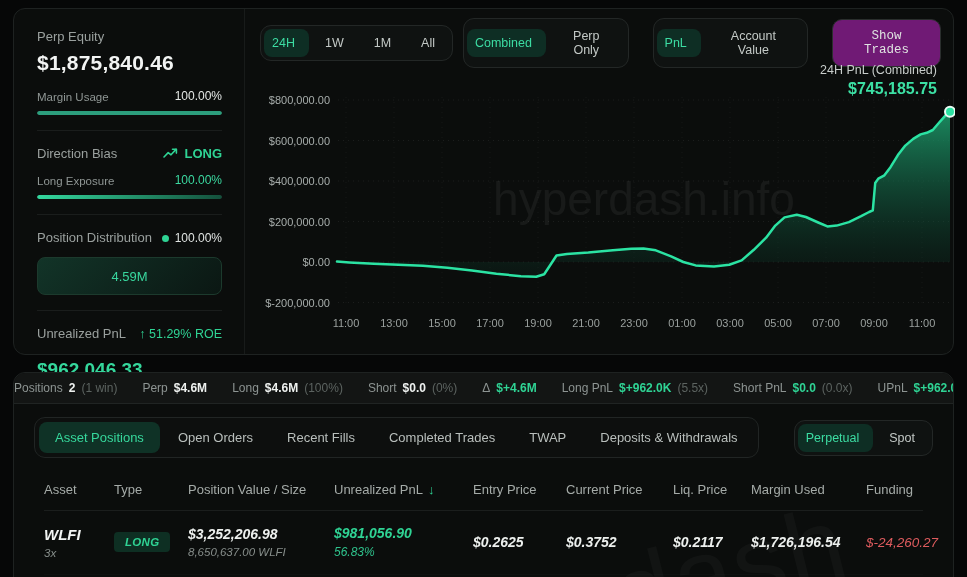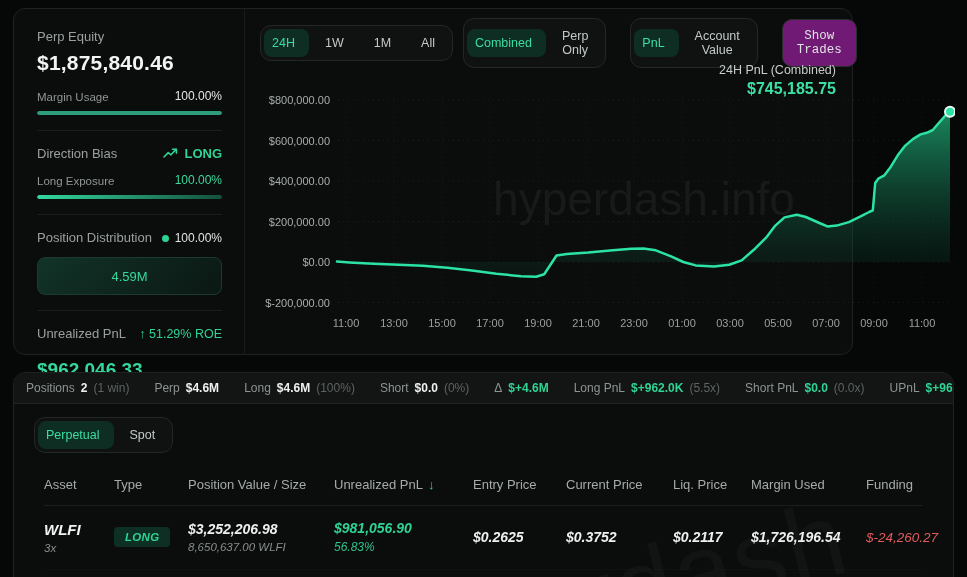--- a/index.html
+++ b/index.html
@@ -6,21 +6,21 @@
   html,body { background:#060707; }
   .page {
     position:relative; width:967px; height:577px; overflow:hidden;
     background:#060707; font-family:"Liberation Sans", sans-serif;
     color:#e8ebe9;
   }
   .card {
     position:absolute; background:#0b0d0c; border:1px solid #1e2221;
     border-radius:12px;
   }
-  .top-card { left:13px; top:8px; width:840px; height:347px; display:flex; }
+  .top-card { left:13px; top:8px; width:941px; height:347px; display:flex; }
   .bottom-card { left:13px; top:372px; width:941px; height:240px; overflow:hidden; }
 
   
   .stats-panel { width:231px; flex:0 0 231px; border-right:1px solid #181b1a; padding:20px 22px 14px 23px; }
   .lbl { font-size:13px; color:#9aa09e; }
   .lbl-sm { font-size:11.5px; color:#8f9694; }
   .big-val { font-size:21px; font-weight:bold; color:#f2f4f3; margin-top:7px; letter-spacing:.2px; }
   .row { display:flex; justify-content:space-between; align-items:flex-end; }
   .mt14 { margin-top:14px; } .mt12 { margin-top:12px; }
   .bar-track { height:4px; border-radius:2px; background:#1b201e; margin-top:8px; overflow:hidden; }
@@ -51,21 +51,21 @@
   .show-trades { border:1px solid #2a2f2d; background:#701a75; color:#dfe3e1; font-size:12.5px; font-family:Liberation Mono, monospace; padding:9px 14px; border-radius:10px; cursor:pointer; }
   .chart-header { position:absolute; top:54px; right:16px; text-align:right; }
   .chart-title { font-size:12.5px; color:#c8cdcb; }
   .chart-value { font-size:16px; font-weight:bold; color:#3ce0a4; margin-top:3px; }
   #pnl-svg { position:absolute; left:5px; top:66px; }
 
   
   .summary-bar {
     height:31px; background:#131514; border-bottom:1px solid #202423;
     border-radius:11px 11px 0 0; display:flex; align-items:center;
-    padding:0 12px; gap:25px; font-size:12px; white-space:nowrap;
+    padding:0 0; gap:25px; font-size:12px; white-space:nowrap;
   }
   .sum-item { display:flex; align-items:center; gap:6px; }
   .sum-lbl { color:#8d9492; }
   .val-white { color:#eef1ef; font-weight:bold; }
   .val-green { color:#2fd394; font-weight:bold; }
   .sum-extra { color:#5c6360; }
   .sum-extra:empty { display:none; }
 
   .tabs-row { display:flex; justify-content:space-between; align-items:center; padding:13px 20px 0 20px; }
   .tab-group { display:inline-flex; align-items:center; padding:4px; gap:2px; background:#0d0f0e; border:1px solid #212524; border-radius:11px; }
@@ -273,20 +273,28 @@
         <span class="sum-extra">(0.0x)</span>
       </span>
       <span class="sum-item">
         <span class="sum-lbl">UPnL</span>
         <span class="val-green">$+962.0K</span>
 
       </span>
     </div>
 
     <div class="tabs-row">
+      <div class="tab-group">
+        <button class="tab active">Asset Positions</button>
+        <button class="tab">Open Orders</button>
+        <button class="tab">Recent Fills</button>
+        <button class="tab">Completed Trades</button>
+        <button class="tab">TWAP</button>
+        <button class="tab">Deposits &amp; Withdrawals</button>
+      </div>
       <div class="pill-group">
         <button class="pill active">Perpetual</button>
         <button class="pill">Spot</button>
       </div>
     </div>
 
     <div class="pos-table">
       <div class="tgrid thead">
         <div class="th">Asset</div>
         <div class="th">Type</div>

